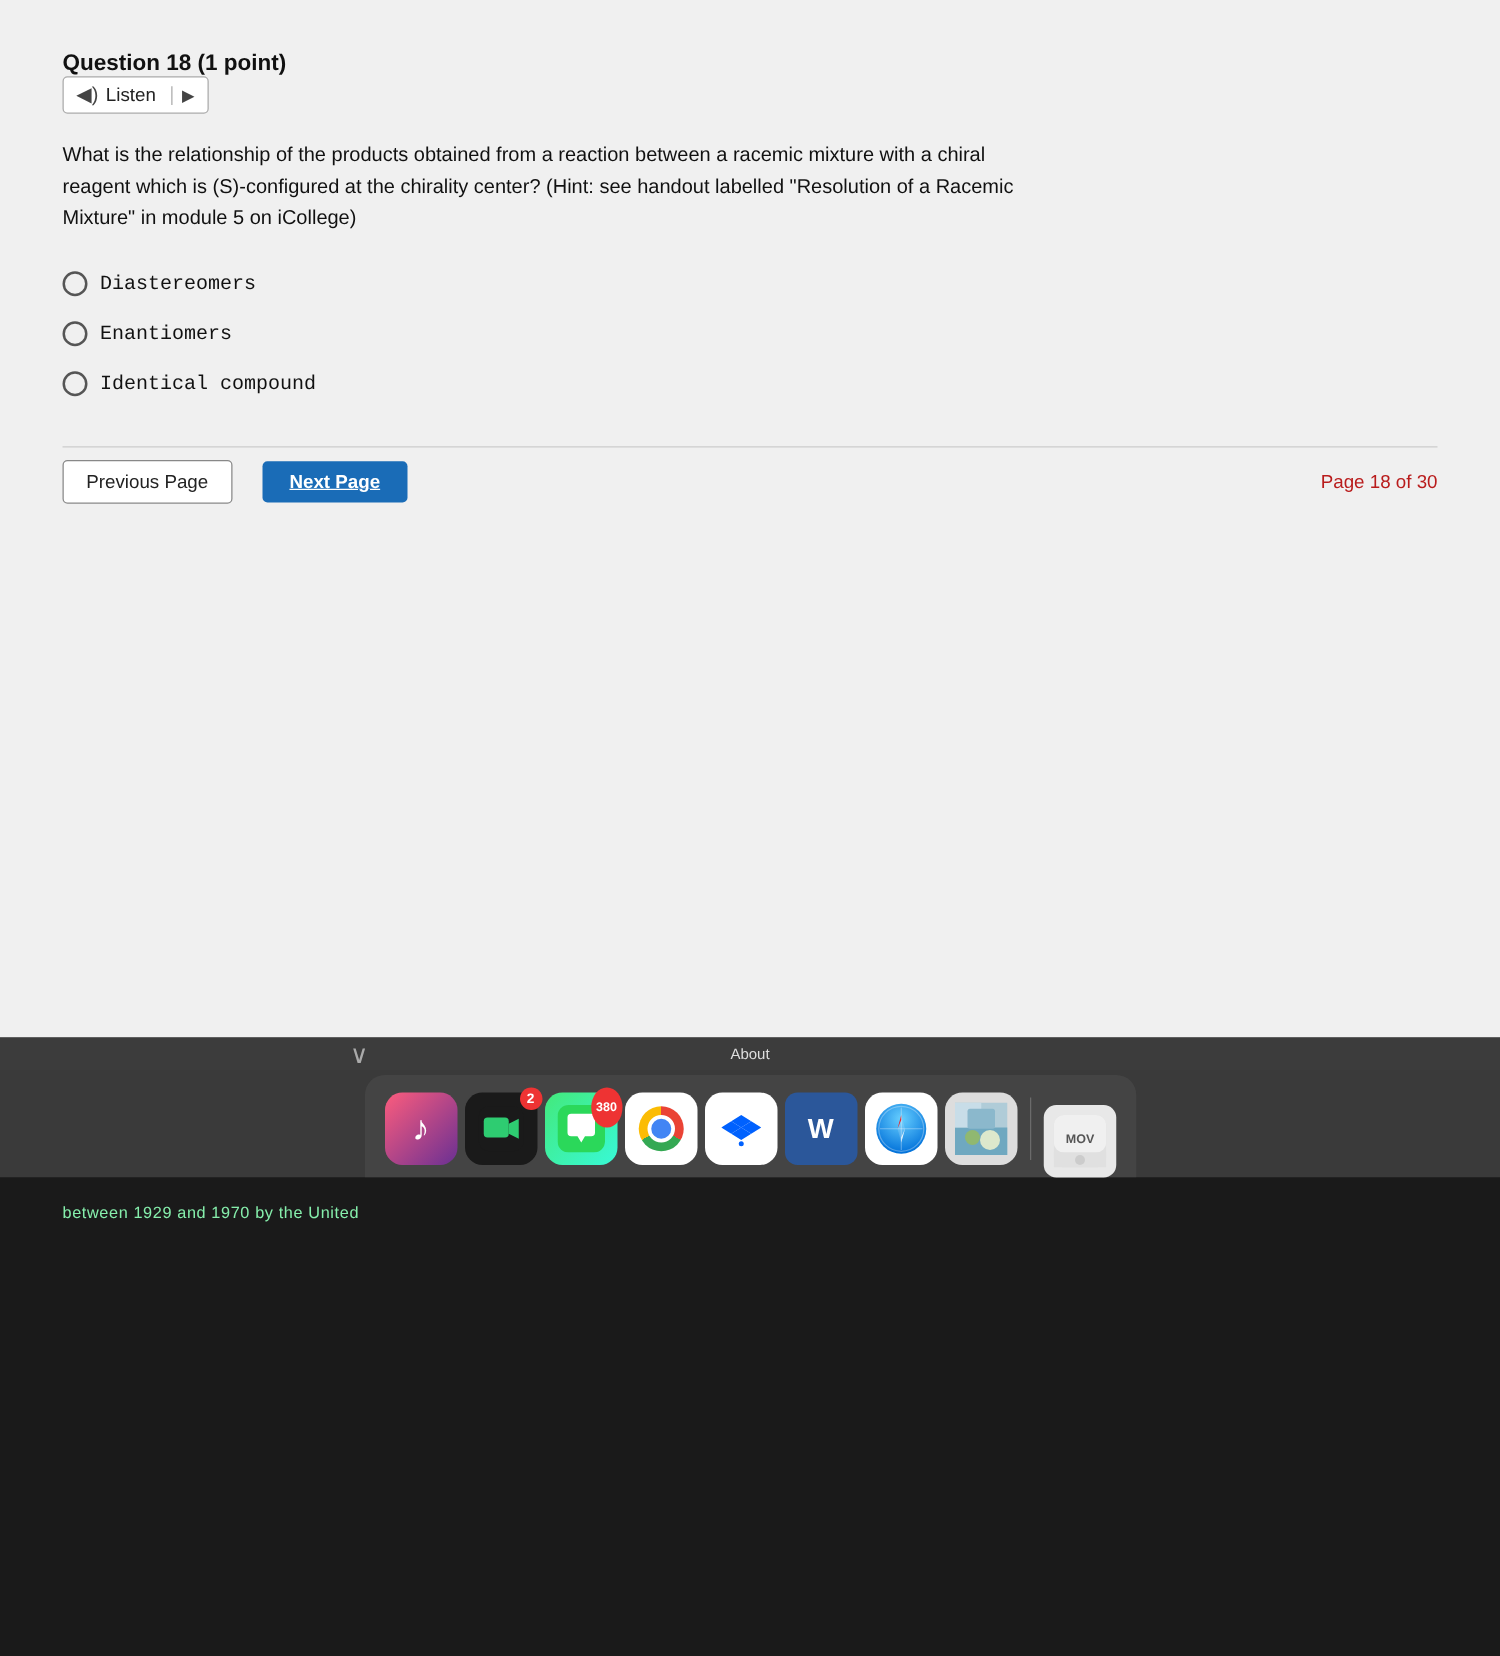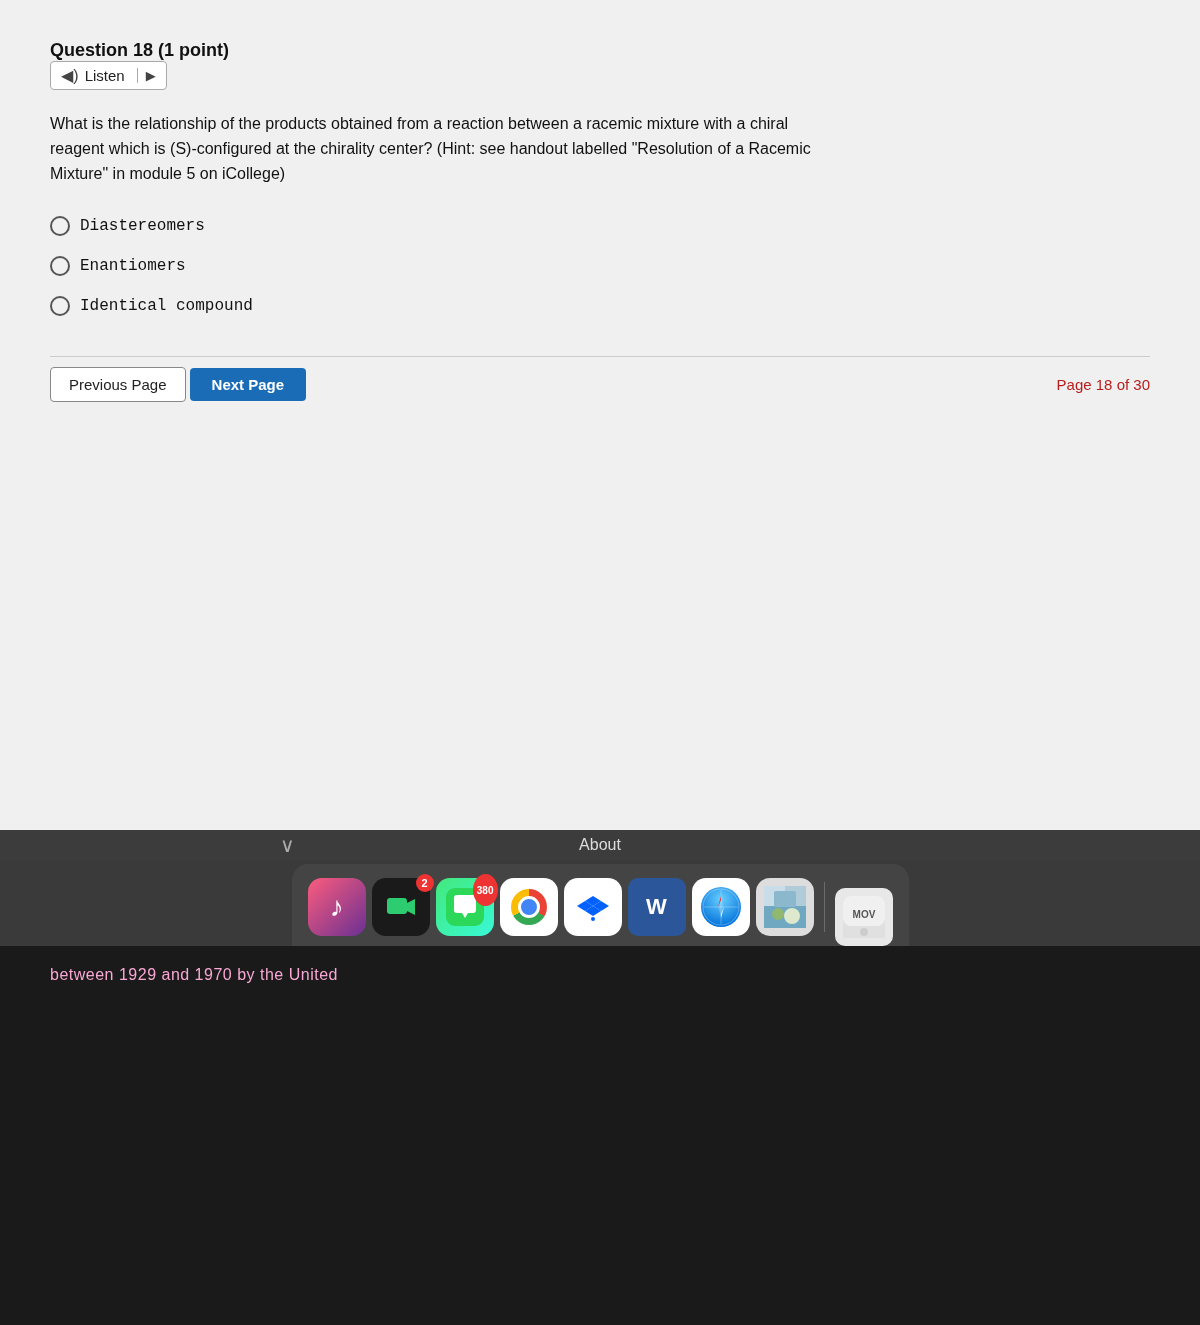--- a/index.html
+++ b/index.html
@@ -78,21 +78,21 @@
       border: 2px solid #555;
       border-radius: 50%;
       flex-shrink: 0;
       background: transparent;
     }
 
     
     .nav-bar {
       display: flex;
       align-items: center;
-      gap: 4px;
+      gap: 24px;
       padding-top: 10px;
       border-top: 1px solid #ccc;
       margin-top: 10px;
     }
     .btn-prev {
       padding: 8px 18px;
       background: #fff;
       border: 1px solid #888;
       border-radius: 4px;
       font-size: 15px;
@@ -101,20 +101,21 @@
     }
     .btn-next {
       padding: 8px 22px;
       background: #1a6cb7;
       border: none;
       border-radius: 4px;
       font-size: 15px;
       font-weight: 600;
       color: #fff;
       cursor: pointer;
+      text-decoration: underline;
     }
     .page-info {
       margin-left: auto;
       font-size: 15px;
       color: #b91c1c;
     }
     .dock-icon {
       width: 58px;
       height: 58px;
       border-radius: 14px;
@@ -216,32 +217,32 @@
       width: 100%;
       background: #3c3c3c;
       display: flex;
       align-items: center;
       padding: 6px 0;
       position: relative;
     }
     .about-text {
       margin: 0 auto;
       color: #ddd;
-      font-size: 16px;
+      font-size: 12px;
     }
     .chevron-left {
       position: absolute;
       left: 280px;
       color: #aaa;
       font-size: 20px;
     }
 
     .bottom-blurred {
-      color: #f9a8d4;
-      font-size: 16px;
+      color: #86efac;
+      font-size: 13px;
       letter-spacing: 0.5px;
     }
   </style>
 </head>
 <body>
 
 <div class="main-container">
 
   <div class="quiz-area">
 

